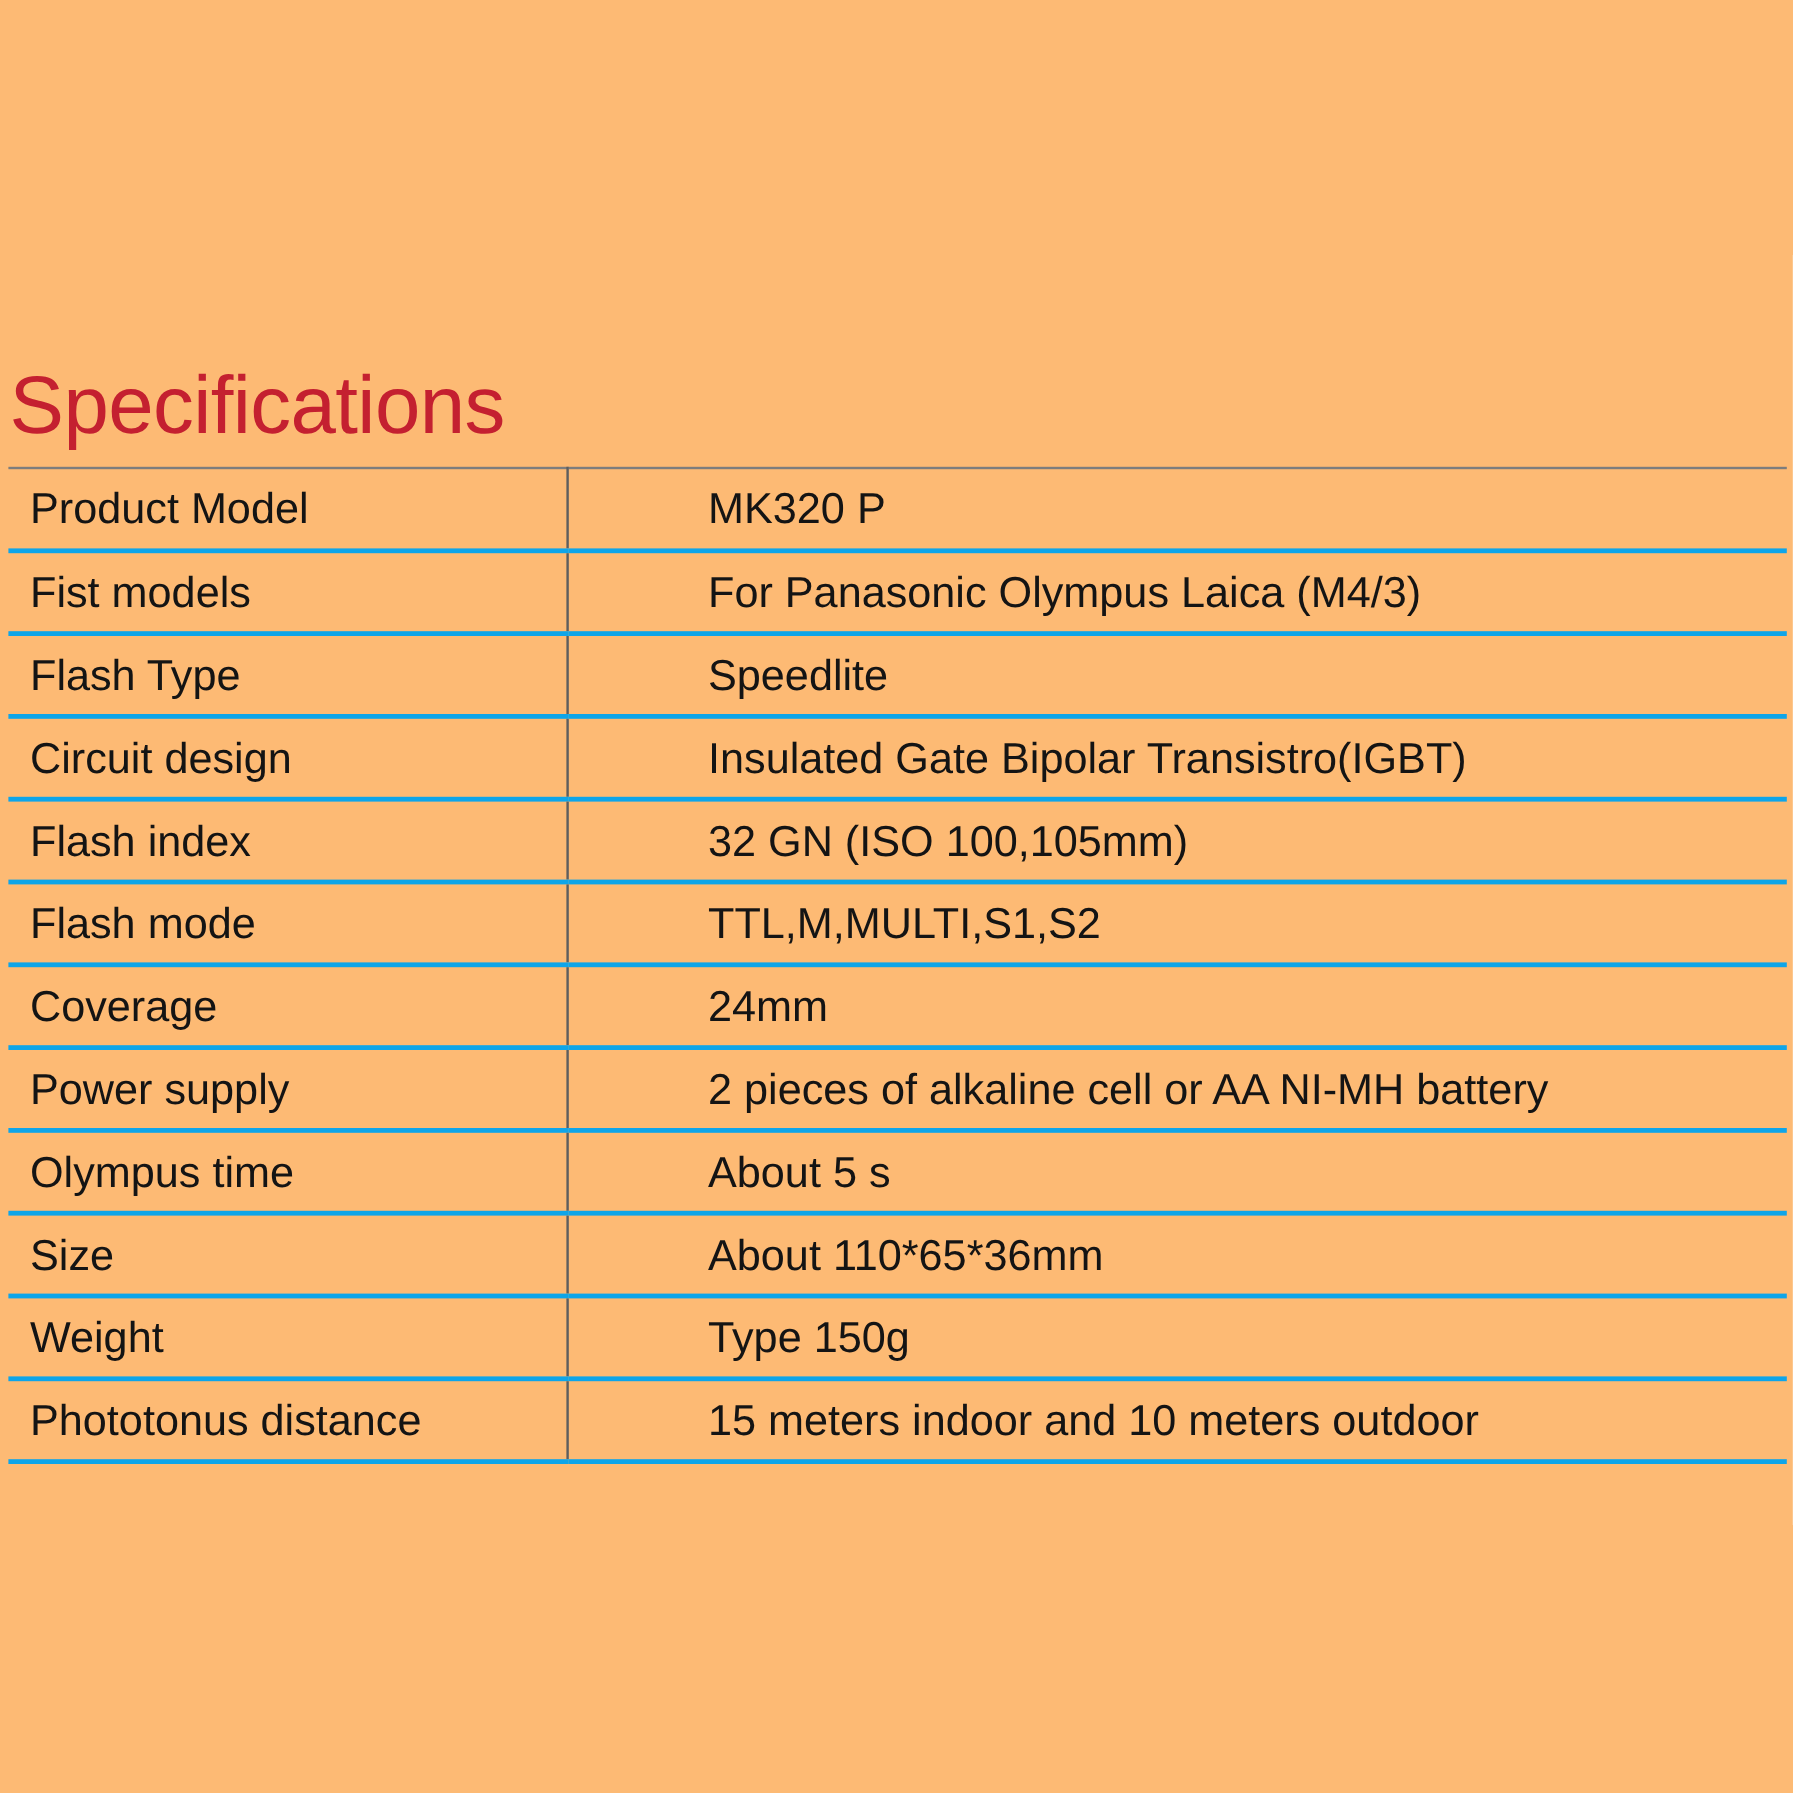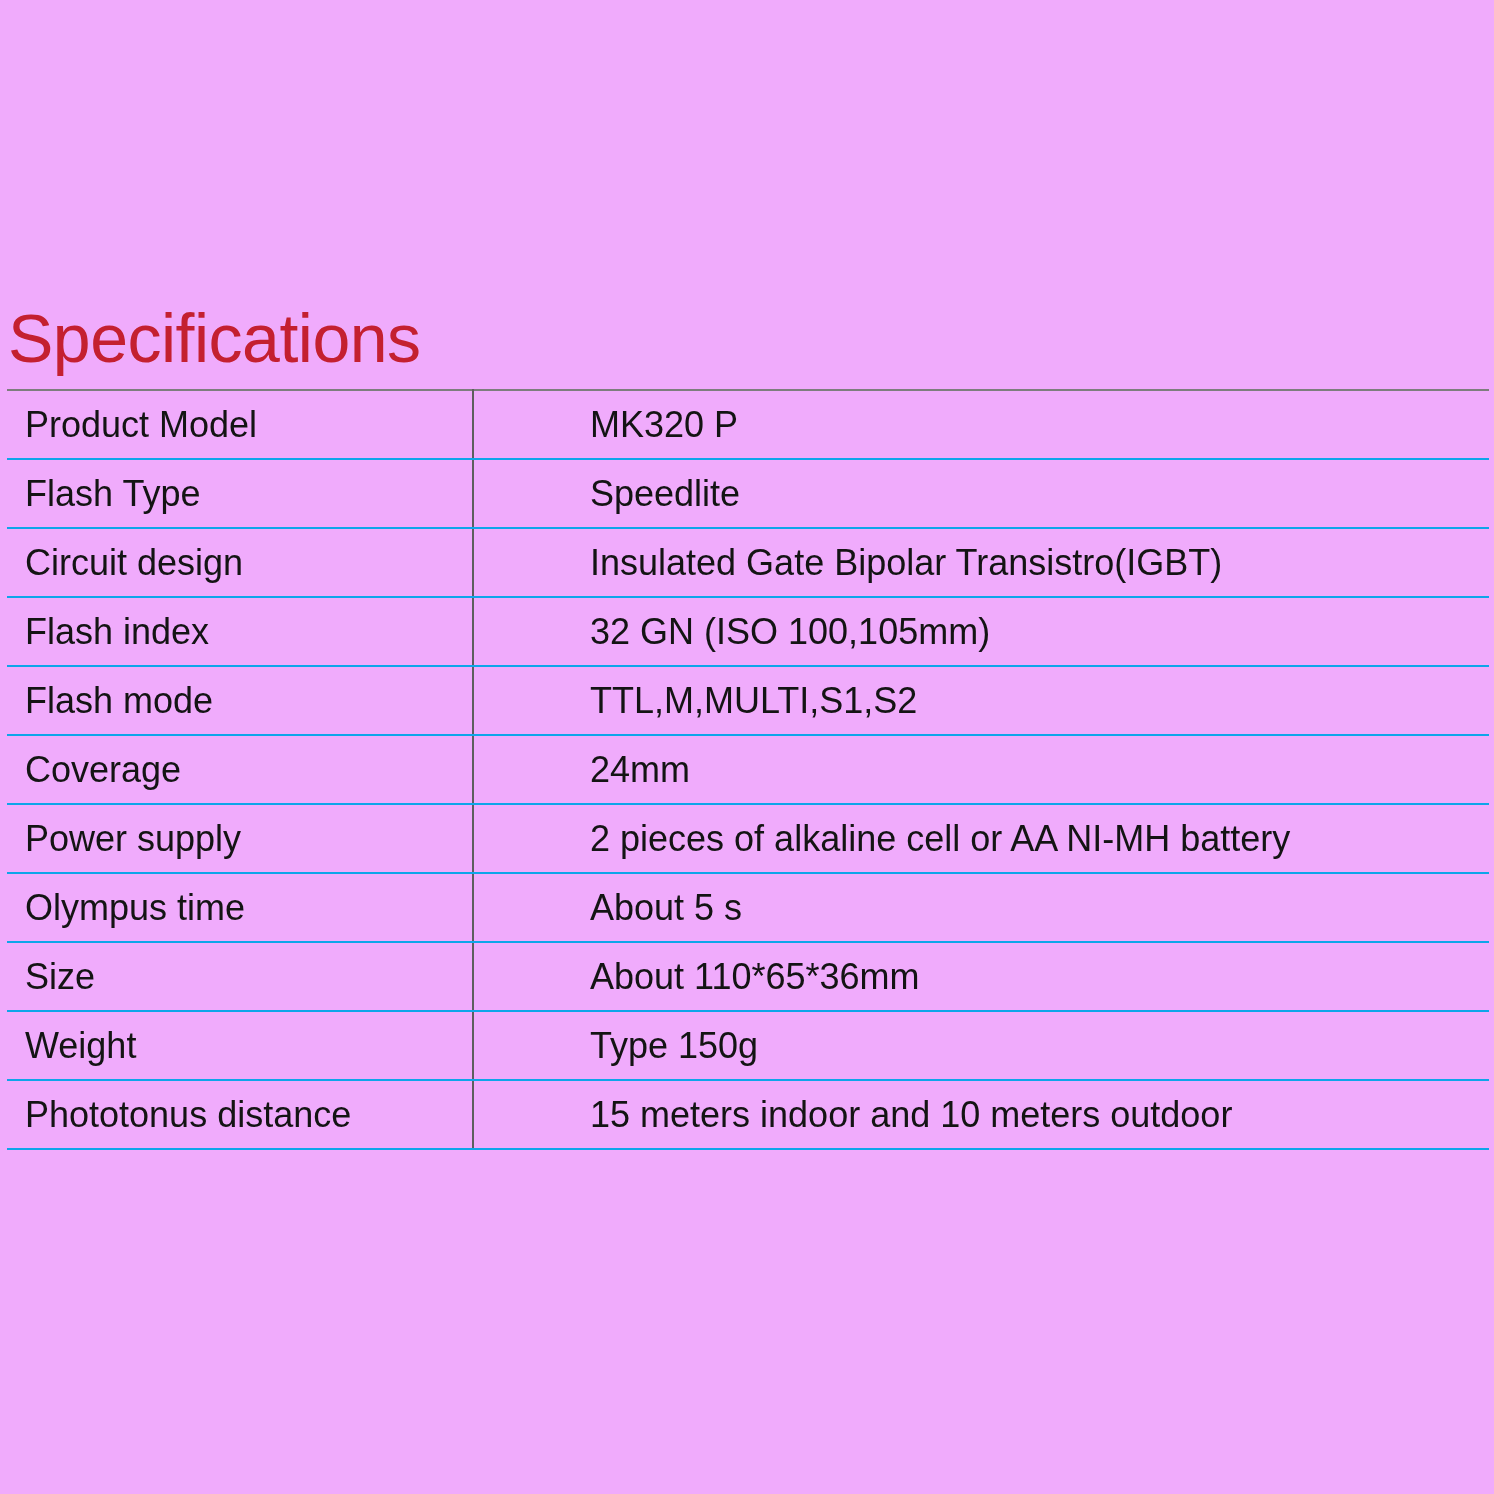--- a/index.html
+++ b/index.html
@@ -11,21 +11,21 @@
     width: 1494px;
     height: 1494px;
     font-family: "Liberation Sans", sans-serif;
     color: #111111;
     overflow: hidden;
   }
   .page {
     position: relative;
     width: 1494px;
     height: 1494px;
-    background: #f0abfc;
+    background: #fdba74;
   }
   .page-title {
     position: absolute;
     left: 8px;
     top: 258px;
     font-size: 68px;
     line-height: 1.0;
     letter-spacing: -0.5px;
     color: #C42030;
     font-weight: 400;
@@ -42,21 +42,21 @@
   .spec-table tr {
     height: 69px;
   }
   .spec-table td {
     padding: 0;
     vertical-align: middle;
     font-size: 36px;
     line-height: 1.1;
     color: #141414;
     font-weight: 400;
-    border-bottom: 2px solid #0ea5e9;
+    border-bottom: 4px solid #0ea5e9;
     white-space: nowrap;
   }
   .spec-table tr:first-child td {
     border-top: 2px solid #7d7d7d;
   }
   .spec-table td.label-cell {
     width: 447px;
     padding-left: 18px;
     border-right: 2px solid #5e5e5e;
   }
@@ -72,20 +72,24 @@
   <h1 class="page-title">Specifications</h1>
 
   <table class="spec-table">
     <tbody>
 
       <tr>
         <td class="label-cell">Product Model</td>
         <td class="value-cell">MK320 P</td>
       </tr>
 
+      <tr>
+        <td class="label-cell">Fist models</td>
+        <td class="value-cell">For Panasonic Olympus Laica (M4/3)</td>
+      </tr>
 
       <tr>
         <td class="label-cell">Flash Type</td>
         <td class="value-cell">Speedlite</td>
       </tr>
 
       <tr>
         <td class="label-cell">Circuit design</td>
         <td class="value-cell">Insulated Gate Bipolar Transistro(IGBT)</td>
       </tr>

